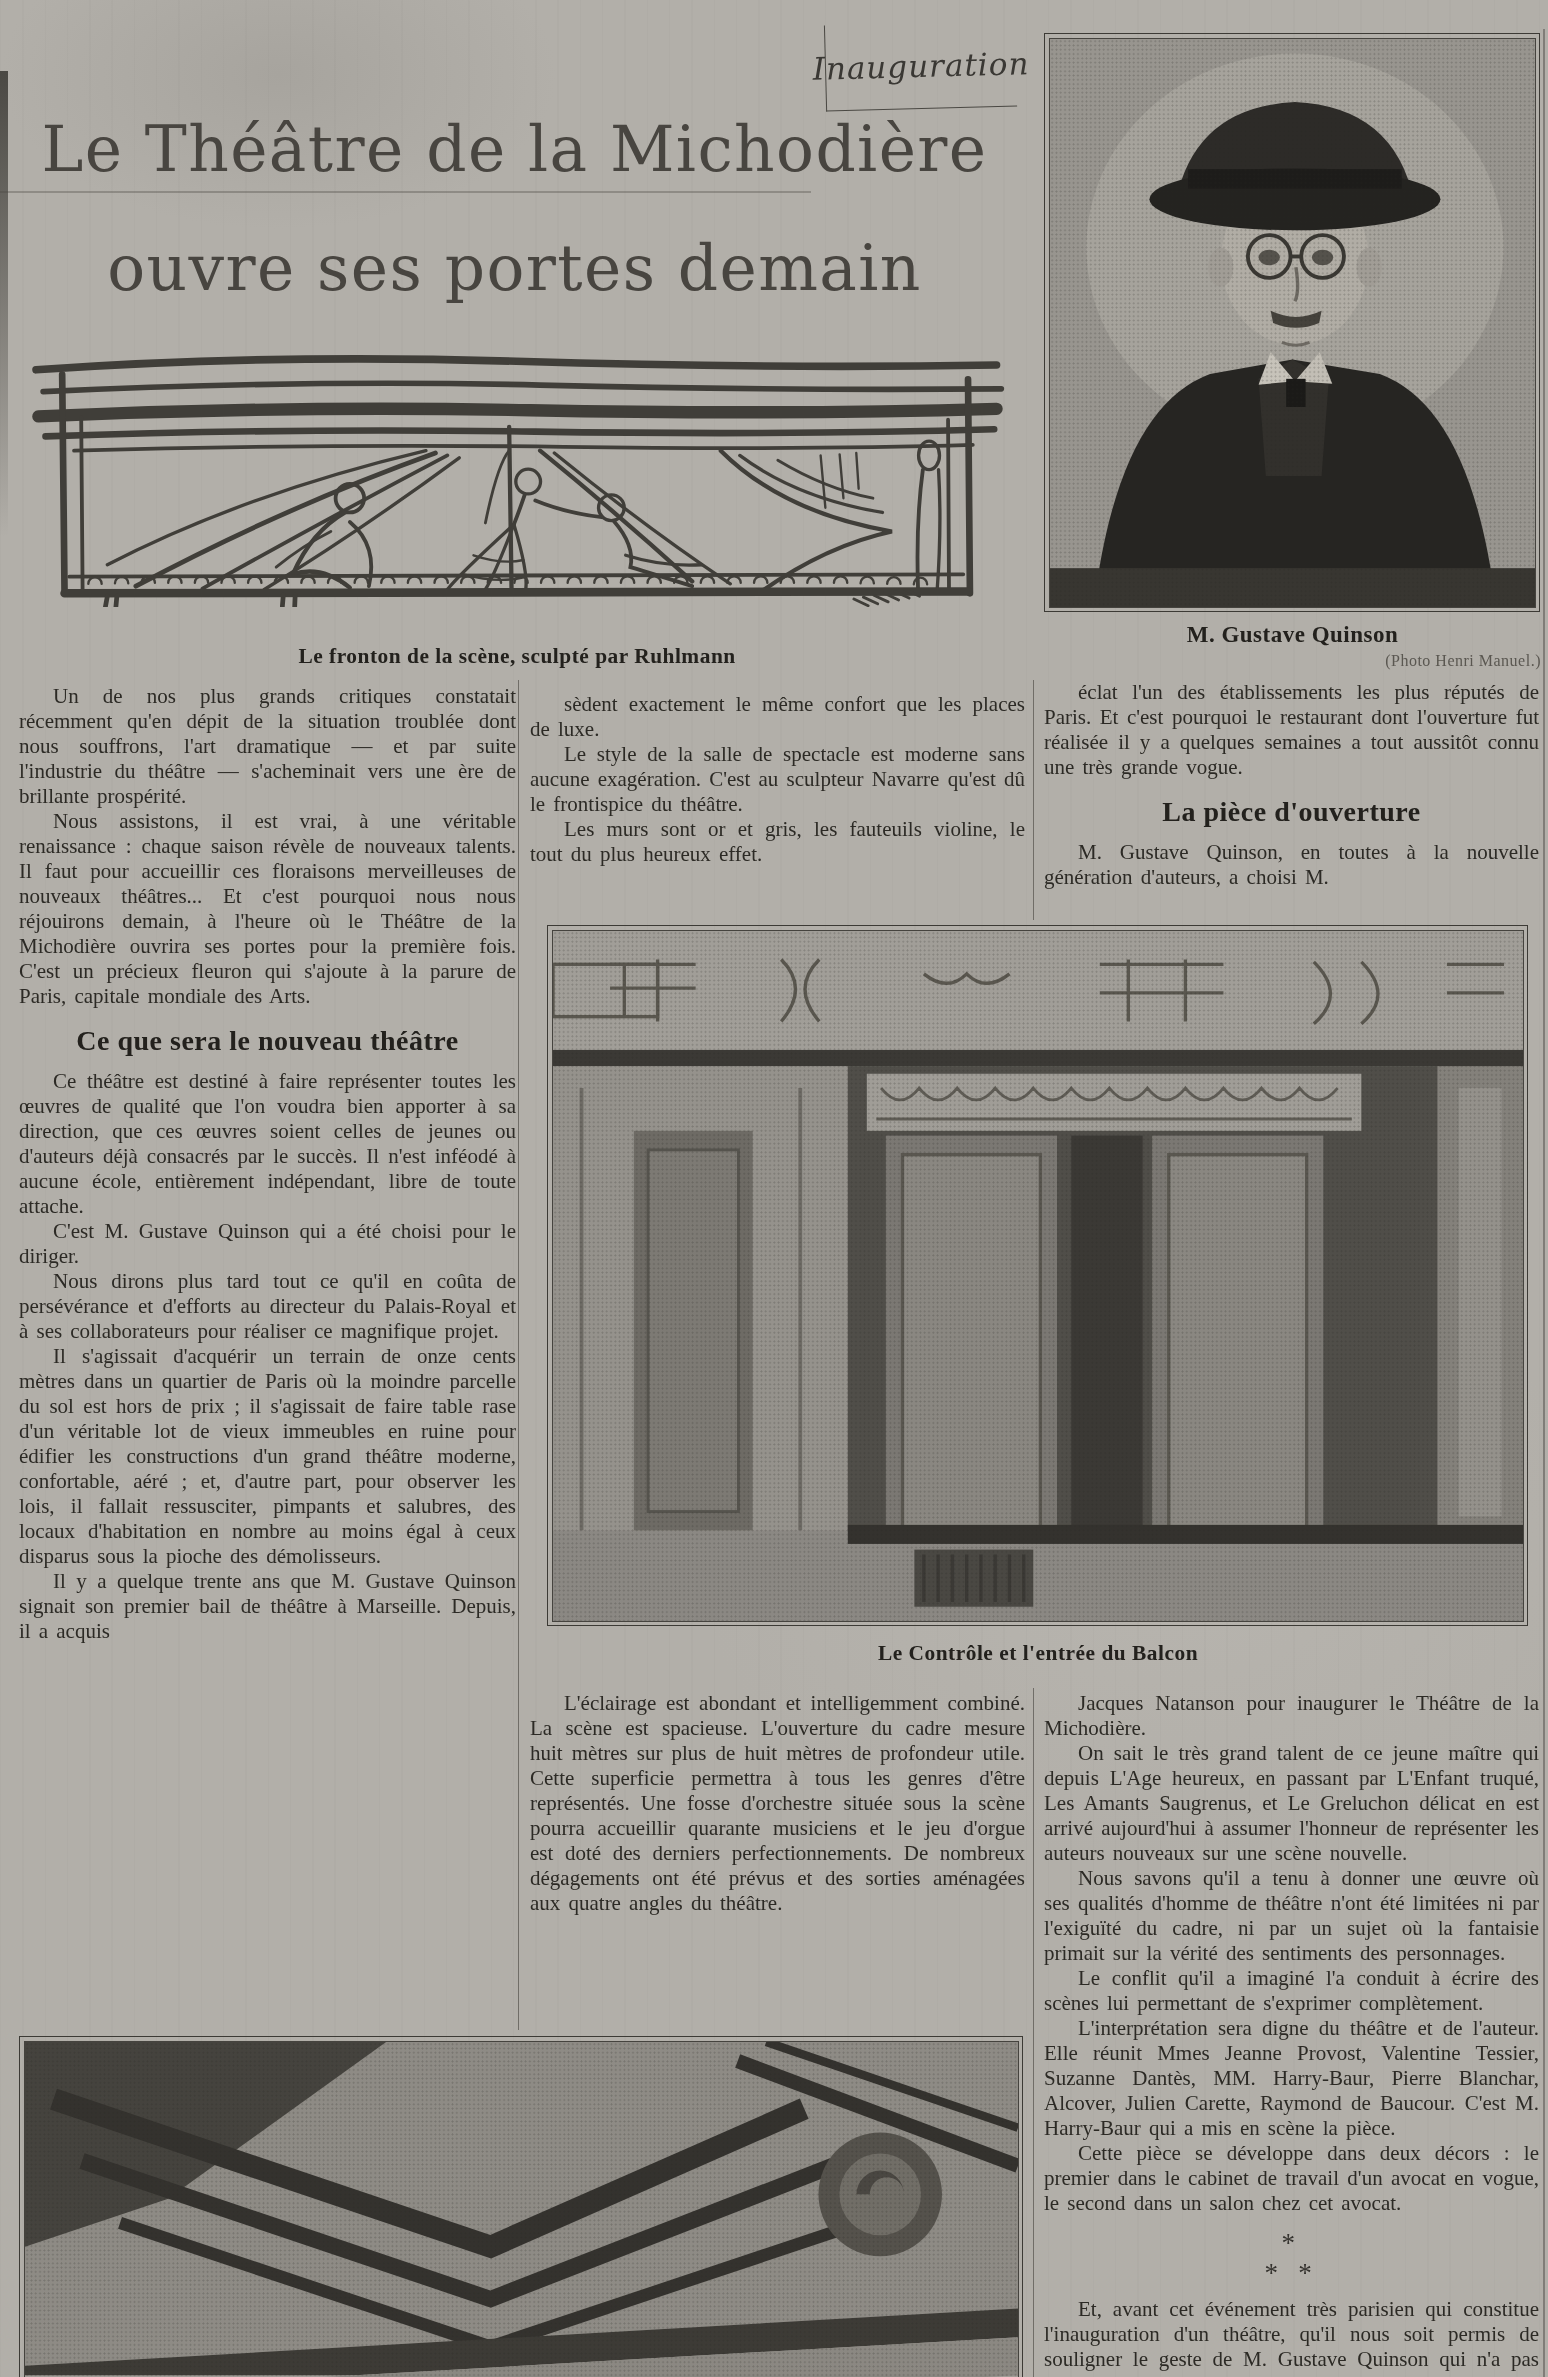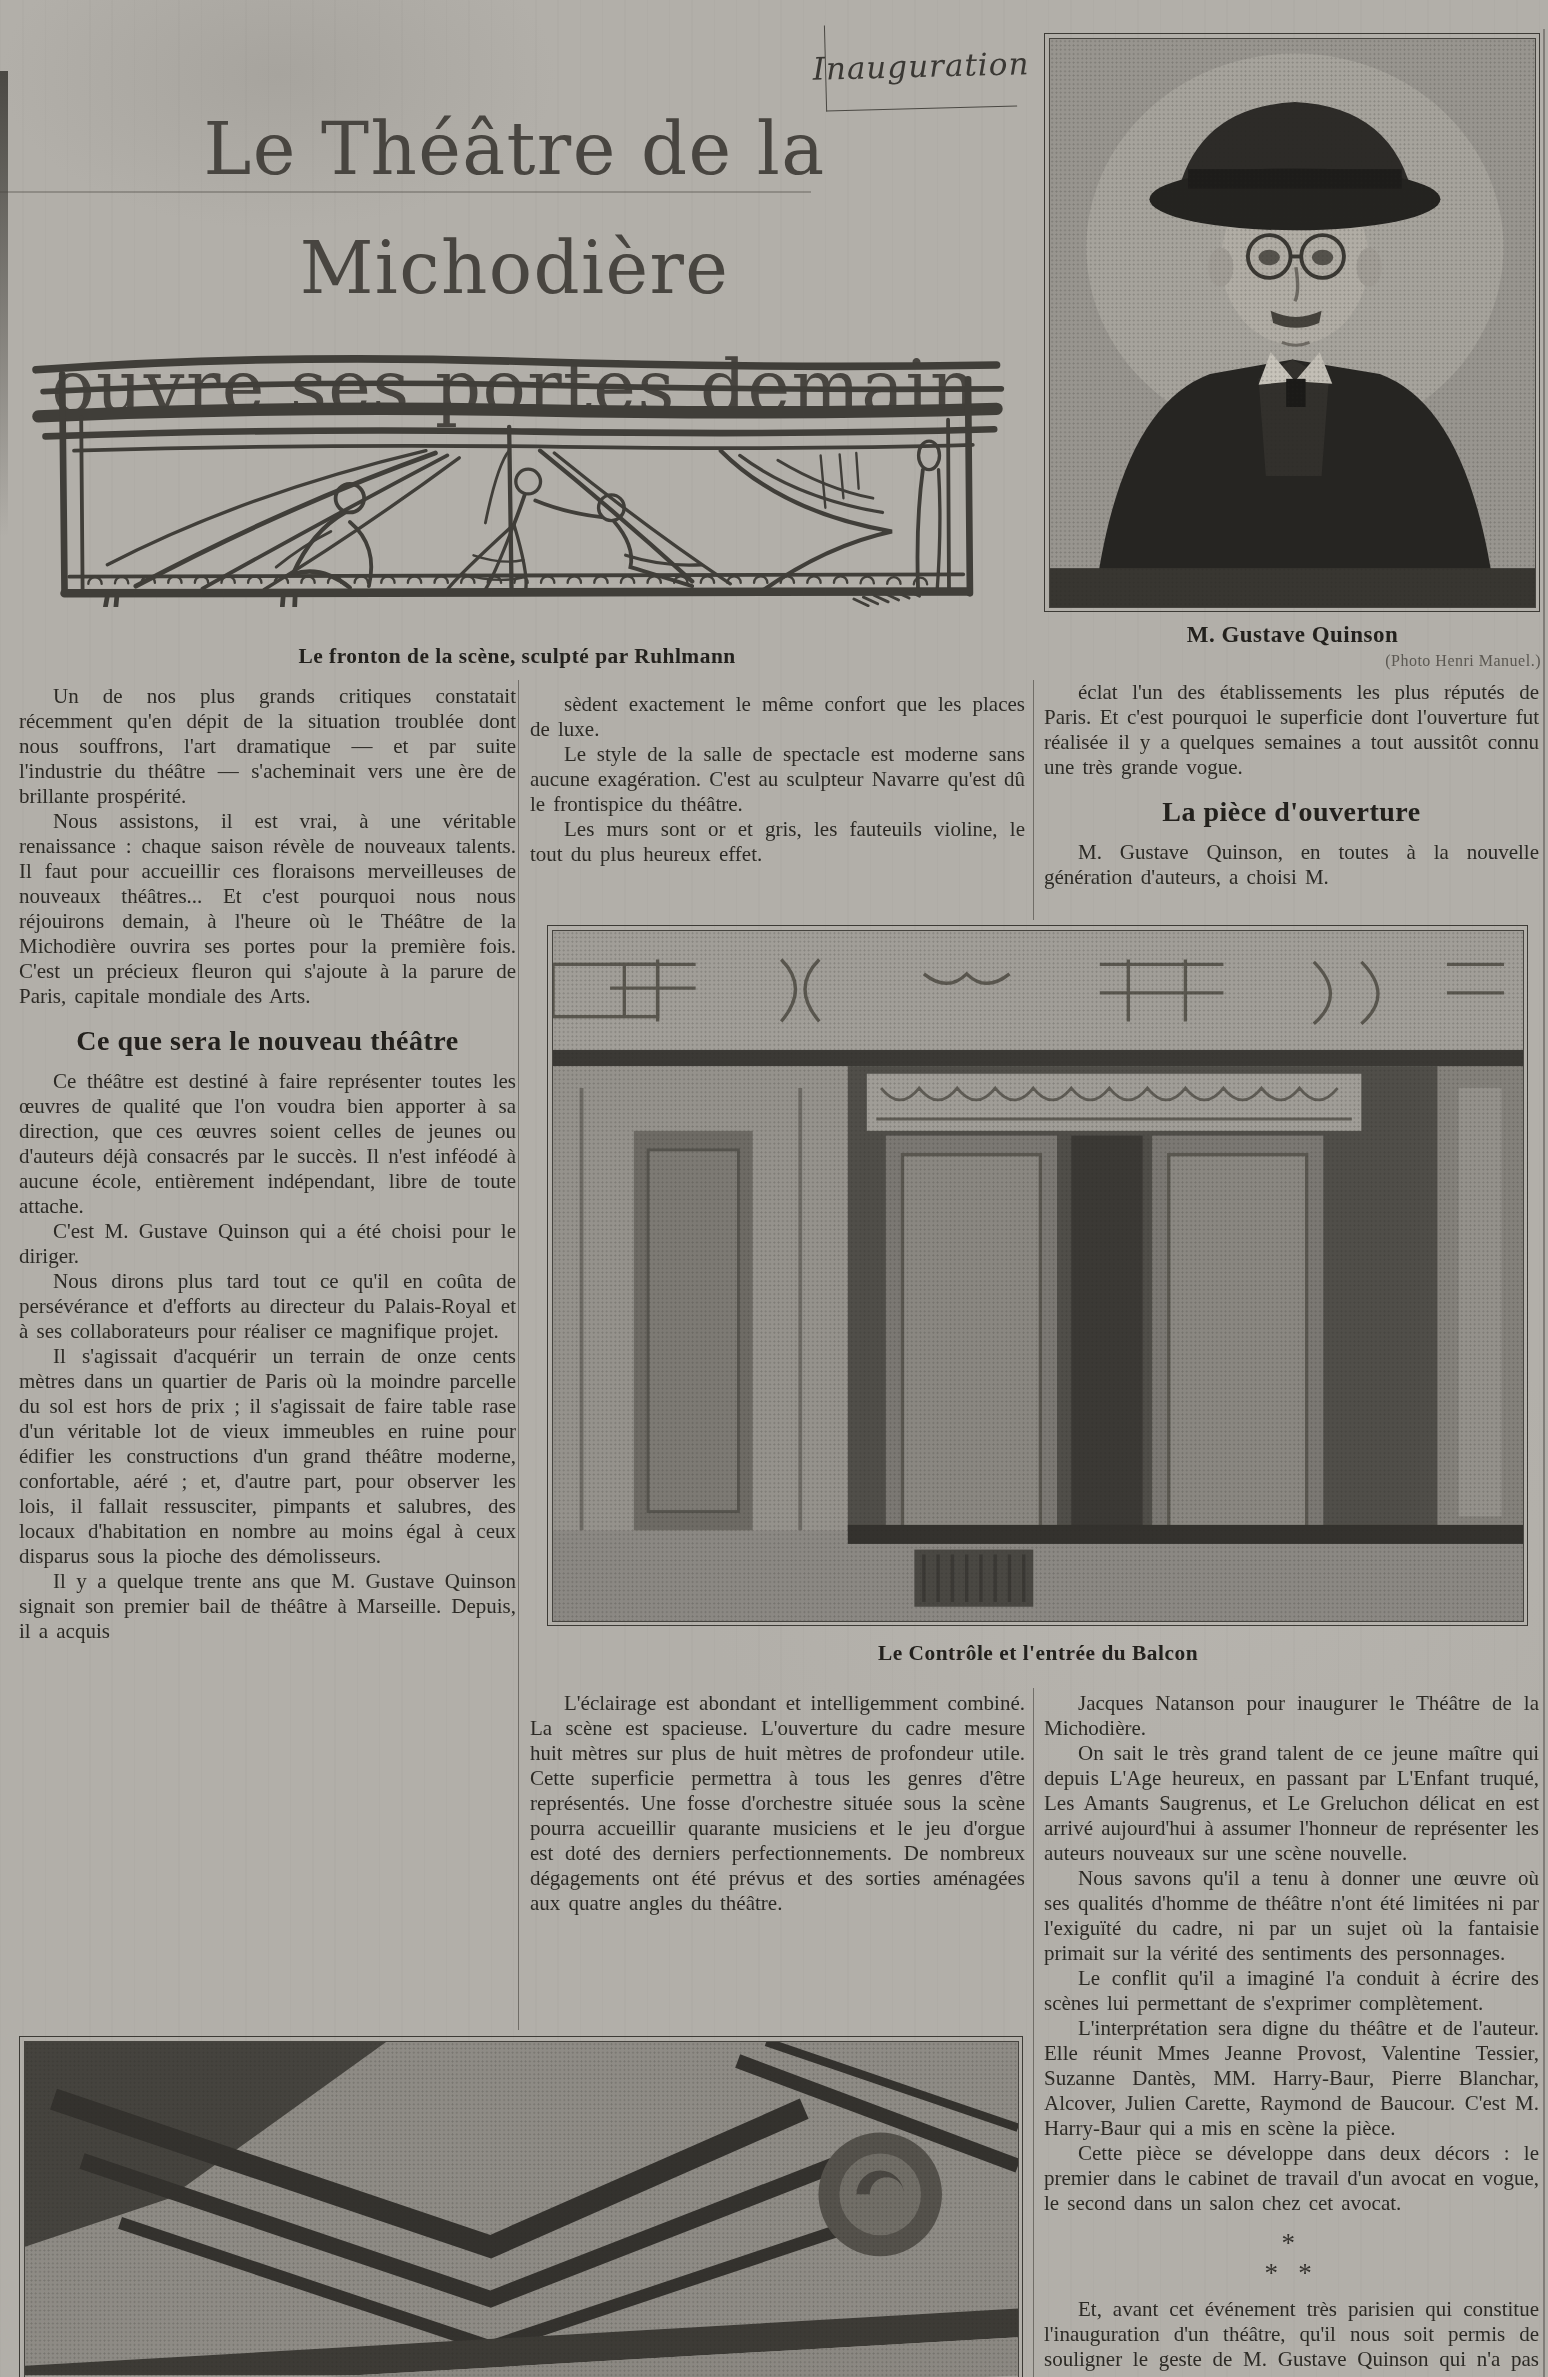--- a/index.html
+++ b/index.html
@@ -30,21 +30,21 @@
     left:825px;top:23px;width:190px;height:85px;
     display:flex;align-items:center;justify-content:center;
     font-family:"DejaVu Serif", serif;font-style:italic;
     font-size:31px;letter-spacing:1px;color:#3a3834;
     border-left:1.9px solid #4a4843;border-bottom:1.9px solid #4a4843;
     transform:rotate(-1.5deg);
   }
   #headline{
     left:0;top:90px;width:1029px;text-align:center;
     font-family:"DejaVu Serif", serif;font-weight:400;
-    color:#484540;line-height:119px;font-size:72px;letter-spacing:1.4px;
+    color:#484540;line-height:119px;font-size:63px;letter-spacing:1.4px;
   }
   #rule-under-header{left:0;top:191px;width:811px;height:1.9px;background:rgba(74,72,67,.35);}
 
   
   .frame{border:1.9px solid #3c3a35;padding:4.3px;background:transparent;}
   .frame-inner{border:1.4px solid #45433e;position:relative;overflow:hidden;}
   .photo{position:relative;width:100%;height:100%;}
   .photo svg{display:block;width:100%;height:100%;}
   .halftone::after{
     content:"";position:absolute;inset:0;pointer-events:none;
@@ -215,21 +215,21 @@
     <p>Il y a quelque trente ans que M. Gustave Quinson signait son premier bail de théâtre à Marseille. Depuis, il a acquis</p>
   </div>
 
   <div class="col" style="left:530px;top:692px;width:495px;">
     <p>sèdent exactement le même confort que les places de luxe.</p>
     <p>Le style de la salle de spectacle est moderne sans aucune exagération. C'est au sculpteur Navarre qu'est dû le frontispice du théâtre.</p>
     <p>Les murs sont or et gris, les fauteuils violine, le tout du plus heureux effet.</p>
   </div>
 
   <div class="col" style="left:1044px;top:680px;width:495px;">
-    <p>éclat l'un des établissements les plus réputés de Paris. Et c'est pourquoi le superficie dont l'ouverture fut réalisée il y a quelques semaines a tout aussitôt connu une très grande vogue.</p>
+    <p>éclat l'un des établissements les plus réputés de Paris. Et c'est pourquoi le restaurant dont l'ouverture fut réalisée il y a quelques semaines a tout aussitôt connu une très grande vogue.</p>
     <div class="subhead">La pièce d'ouverture</div>
     <p>M. Gustave Quinson, en toutes à la nouvelle génération d'auteurs, a choisi M.</p>
   </div>
 
   <div class="abs frame" style="left:547px;top:925px;width:970px;height:690px;">
     <div class="frame-inner halftone" style="width:100%;height:100%;">
       <div class="photo">
         <svg viewBox="0 0 2040 1450" preserveAspectRatio="none">
           <rect width="2040" height="1450" fill="#8f8c86"></rect>
 

